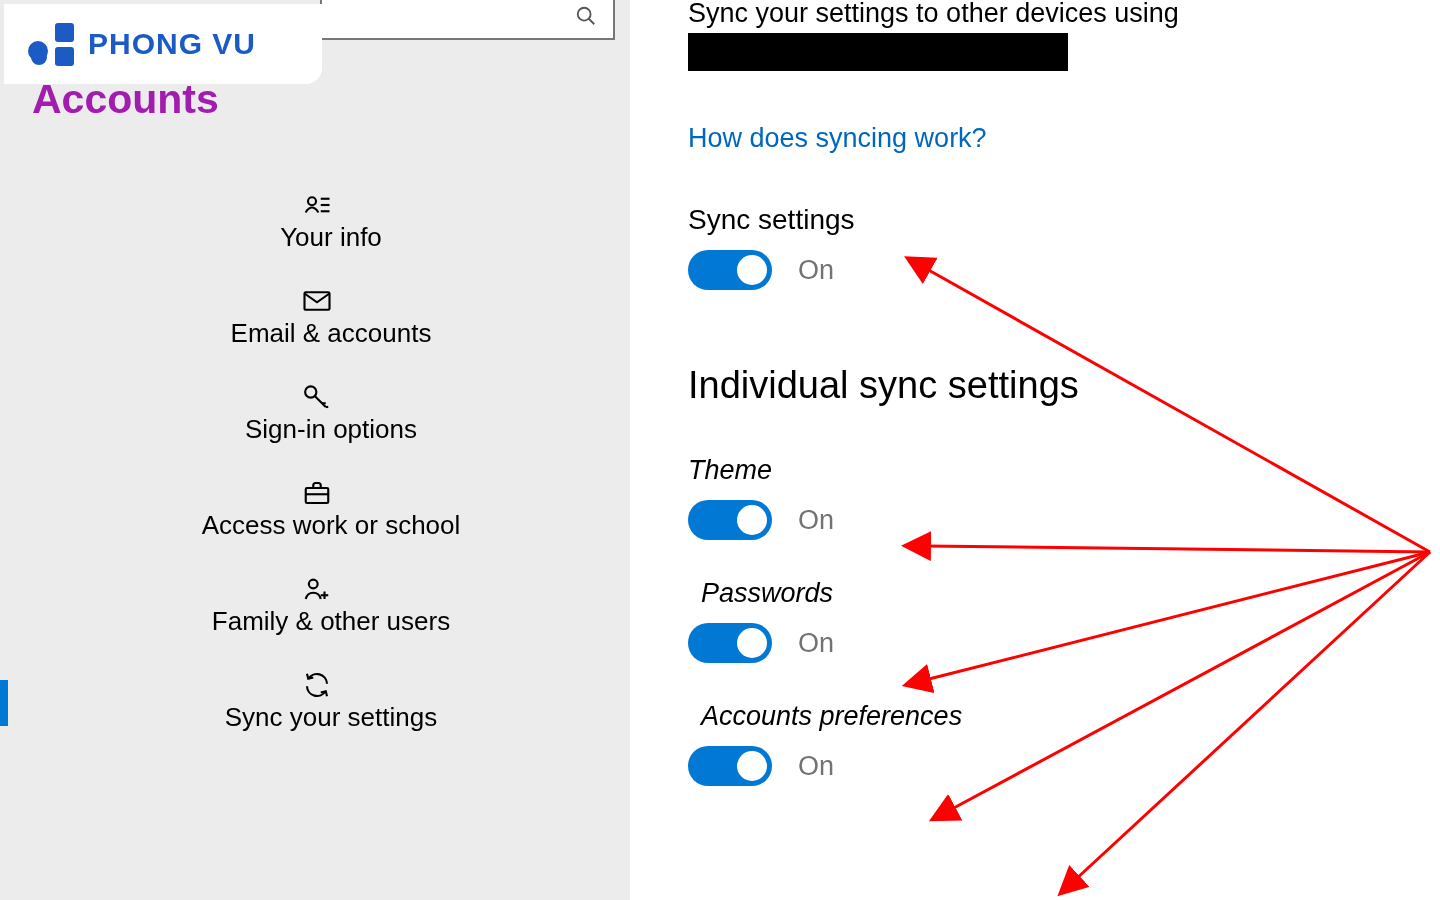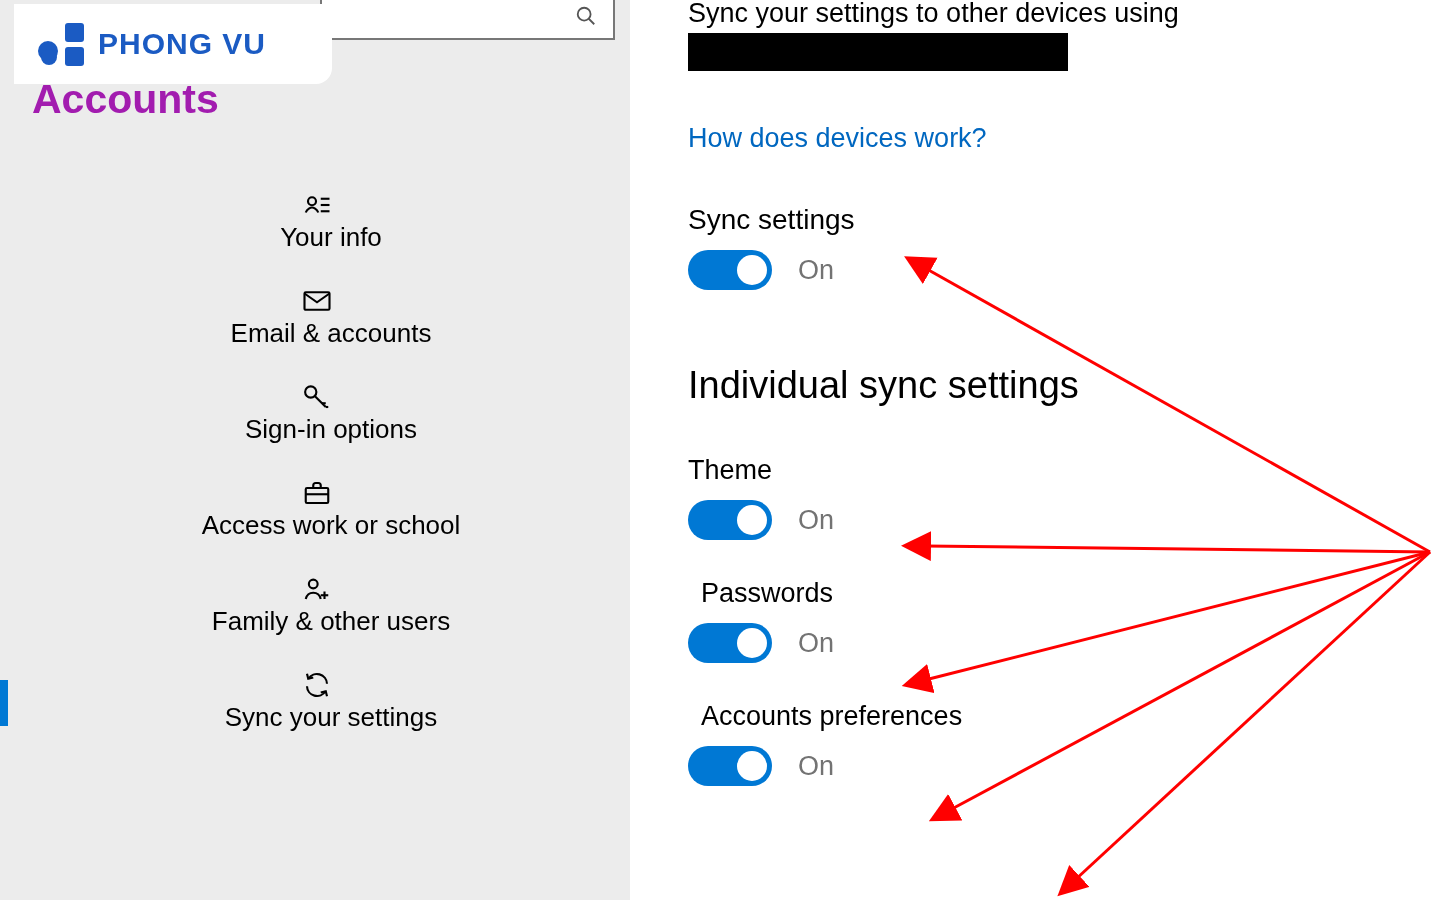--- a/index.html
+++ b/index.html
@@ -32,21 +32,21 @@
     border: 2px solid #777;
     display: flex;
     align-items: center;
     justify-content: flex-end;
     padding-right: 16px;
   }
   .searchbox-wrap svg { width: 22px; height: 22px; stroke:#555; fill:none; stroke-width:2;}
   .logo-card {
     position: absolute;
     top: 4px;
-    left: 14px;
+    left: 4px;
     width: 318px;
     height: 80px;
     background: #fff;
     border-radius: 0 0 16px 0;
     display: flex;
     align-items: center;
     padding-left: 22px;
     z-index: 5;
     text-align: center;
   }
@@ -129,20 +129,21 @@
   .section-heading {
     font-size: 38px;
     font-weight: 400;
     color: #000;
     margin-top: 74px;
   }
   .sub-label {
     font-size: 27px;
     color: #000;
     margin-top: 48px;
+    font-style: italic;
   }
   .sub-label.tight { margin-top: 38px; margin-left: 13px; }
   .toggle-row {
     display: flex;
     align-items: center;
     margin-top: 14px;
   }
   .toggle {
     width: 84px;
     height: 40px;
@@ -267,21 +268,21 @@
         </span>
         <span>Sync your settings</span>
       </div>
     </div>
   </div>
 
   <div class="content">
     <div class="intro-text">Sync your settings to other devices using</div>
     <div class="redacted"></div>
 
-    <a class="link">How does devices work?</a>
+    <a class="link">How does syncing work?</a>
 
     <div class="setting-label">Sync settings</div>
     <div class="toggle-row">
       <div class="toggle">
           <div class="knob"></div>
         </div>
       <span class="toggle-state">On</span>
     </div>
 
     <div class="section-heading">Individual sync settings</div>

